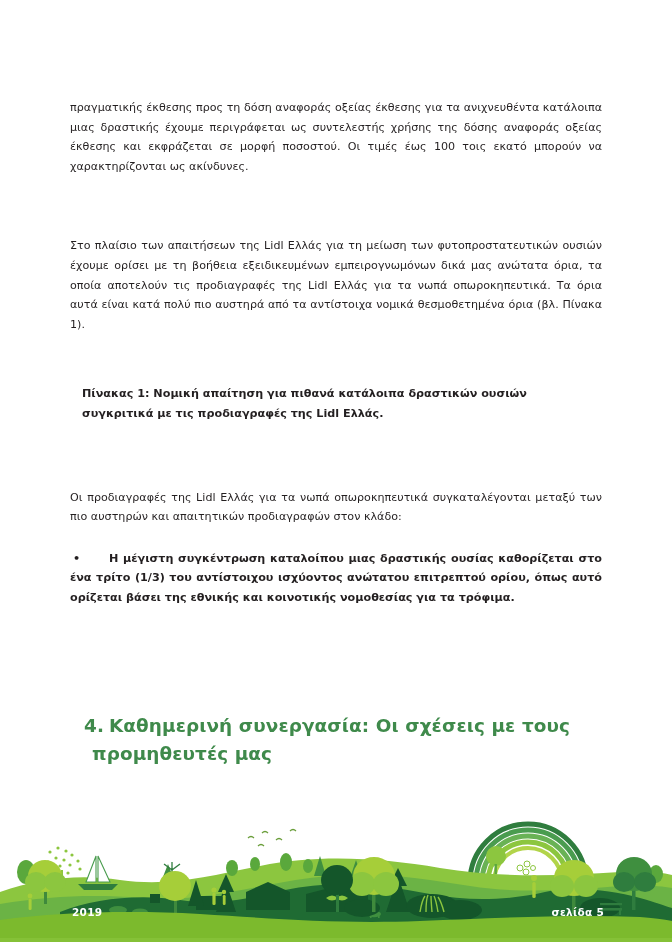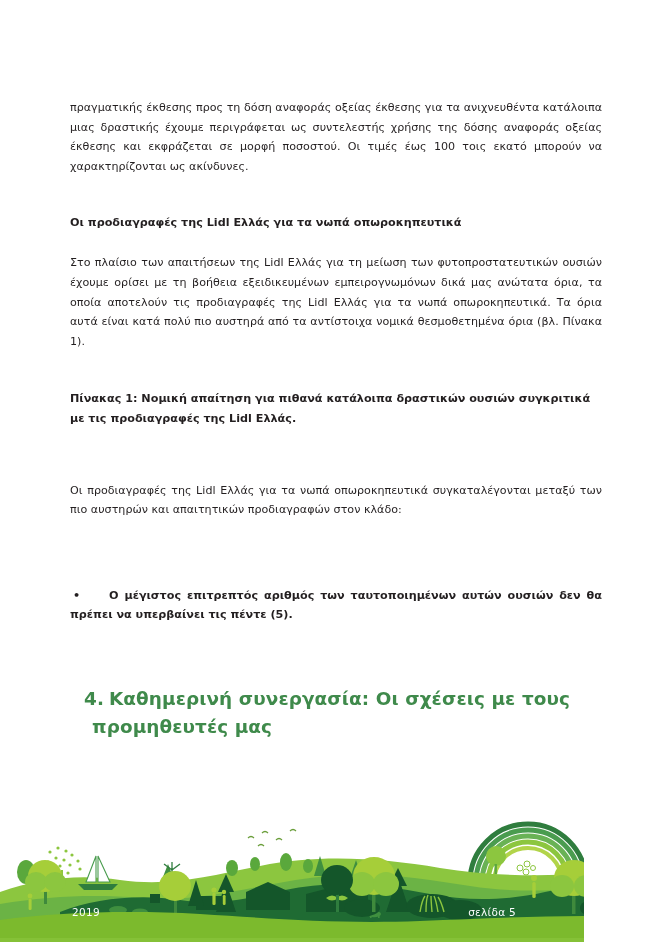--- a/index.html
+++ b/index.html
@@ -44,21 +44,21 @@
   .gap-xl { height: 38px; }
   h3.sub-head {
     margin: 0;
     font-size: 11.2px;
     line-height: 17px;
     font-weight: 700;
     color: #231f20;
     letter-spacing: 0.01px;
   }
   p.table-caption {
-    margin: 0;
+    margin: 12px;
     font-size: 11.2px;
     line-height: 19.6px;
     font-weight: 700;
     color: #231f20;
     text-align: left;
   }
   .bullet-row {
     display: block;
     font-size: 11.2px;
     line-height: 19.6px;
@@ -82,23 +82,24 @@
     text-indent: -8px;
     letter-spacing: 0.1px;
   }
   h2.section-title .sec-num { margin-right: 5px; }
 
   
   .footer-art {
     position: absolute;
     left: 0;
     bottom: 0;
-    width: 584px;
+    width: 672px;
     height: 122px;
     overflow: hidden;
+    font-weight: bold;
   }
   .footer-art svg { display: block; }
   .footer-label {
     position: absolute;
     bottom: 24px;
     font-size: 10.5px;
     color: #ffffff;
     letter-spacing: 0.3px;
     font-family: "DejaVu Sans", "Liberation Sans", sans-serif;
   }
@@ -109,46 +110,45 @@
 <body>
 
 <div class="page">
 
   <div class="content">
 
     <p class="body-text">πραγματικής έκθεσης προς τη δόση αναφοράς οξείας έκθεσης για τα ανιχνευθέντα κατάλοιπα μιας δραστικής έχουμε περιγράφεται ως συντελεστής χρήσης της δόσης αναφοράς οξείας έκθεσης και εκφράζεται σε μορφή ποσοστού. Οι τιμές έως 100 τοις εκατό μπορούν να χαρακτηρίζονται ως ακίνδυνες.</p>
 
     <div class="gap-xl"></div>
 
-    <h3 class="sub-head">Οι προδιαγραφές της Lidl Ελλάς για τα νωπά οπωροκηπευτικά</h3>
 
     <div class="gap-md"></div>
 
     <p class="body-text">Στο πλαίσιο των απαιτήσεων της Lidl Ελλάς για τη μείωση των φυτοπροστατευτικών ουσιών έχουμε ορίσει με τη βοήθεια εξειδικευμένων εμπειρογνωμόνων δικά μας ανώτατα όρια, τα οποία αποτελούν τις προδιαγραφές της Lidl Ελλάς για τα νωπά οπωροκηπευτικά. Τα όρια αυτά είναι κατά πολύ πιο αυστηρά από τα αντίστοιχα νομικά θεσμοθετημένα όρια (βλ. Πίνακα 1).</p>
 
     <div class="gap-xl"></div>
 
     <p class="table-caption">Πίνακας 1: Νομική απαίτηση για πιθανά κατάλοιπα δραστικών ουσιών συγκριτικά με τις προδιαγραφές της Lidl Ελλάς.</p>
 
     <div class="gap-xl"></div>
     <div class="gap-sm"></div>
 
     <p class="body-text">Οι προδιαγραφές της Lidl Ελλάς για τα νωπά οπωροκηπευτικά συγκαταλέγονται μεταξύ των πιο αυστηρών και απαιτητικών προδιαγραφών στον κλάδο:</p>
 
     <div class="gap-md"></div>
 
-
-    <div class="gap-md"></div>
-
-
-    <div class="gap-md"></div>
-
     <div class="bullet-row">
-      <span class="bullet-mark">•</span><span>Ο μέγιστος επιτρεπτός αριθμός των ταυτοποιημένων αυτών ουσιών δεν θα πρέπει να υπερβαίνει τις πέντε (5).</span>
+      <span class="bullet-mark">•</span><span>Η μέγιστη συγκέντρωση καταλοίπου μιας δραστικής ουσίας καθορίζεται στο ένα τρίτο (1/3) του αντίστοιχου ισχύοντος ανώτατου επιτρεπτού ορίου, όπως αυτό ορίζεται βάσει της εθνικής και κοινοτικής νομοθεσίας για τα τρόφιμα.</span>
     </div>
+
+    <div class="gap-md"></div>
+
+
+    <div class="gap-md"></div>
+
 
     <div class="gap-md"></div>
 
 
     <div class="gap-xl"></div>
 
     <h2 class="section-title">
       <span class="sec-num">4.</span><span>Καθημερινή συνεργασία: Οι σχέσεις με τους προμηθευτές μας</span>
     </h2>
 

